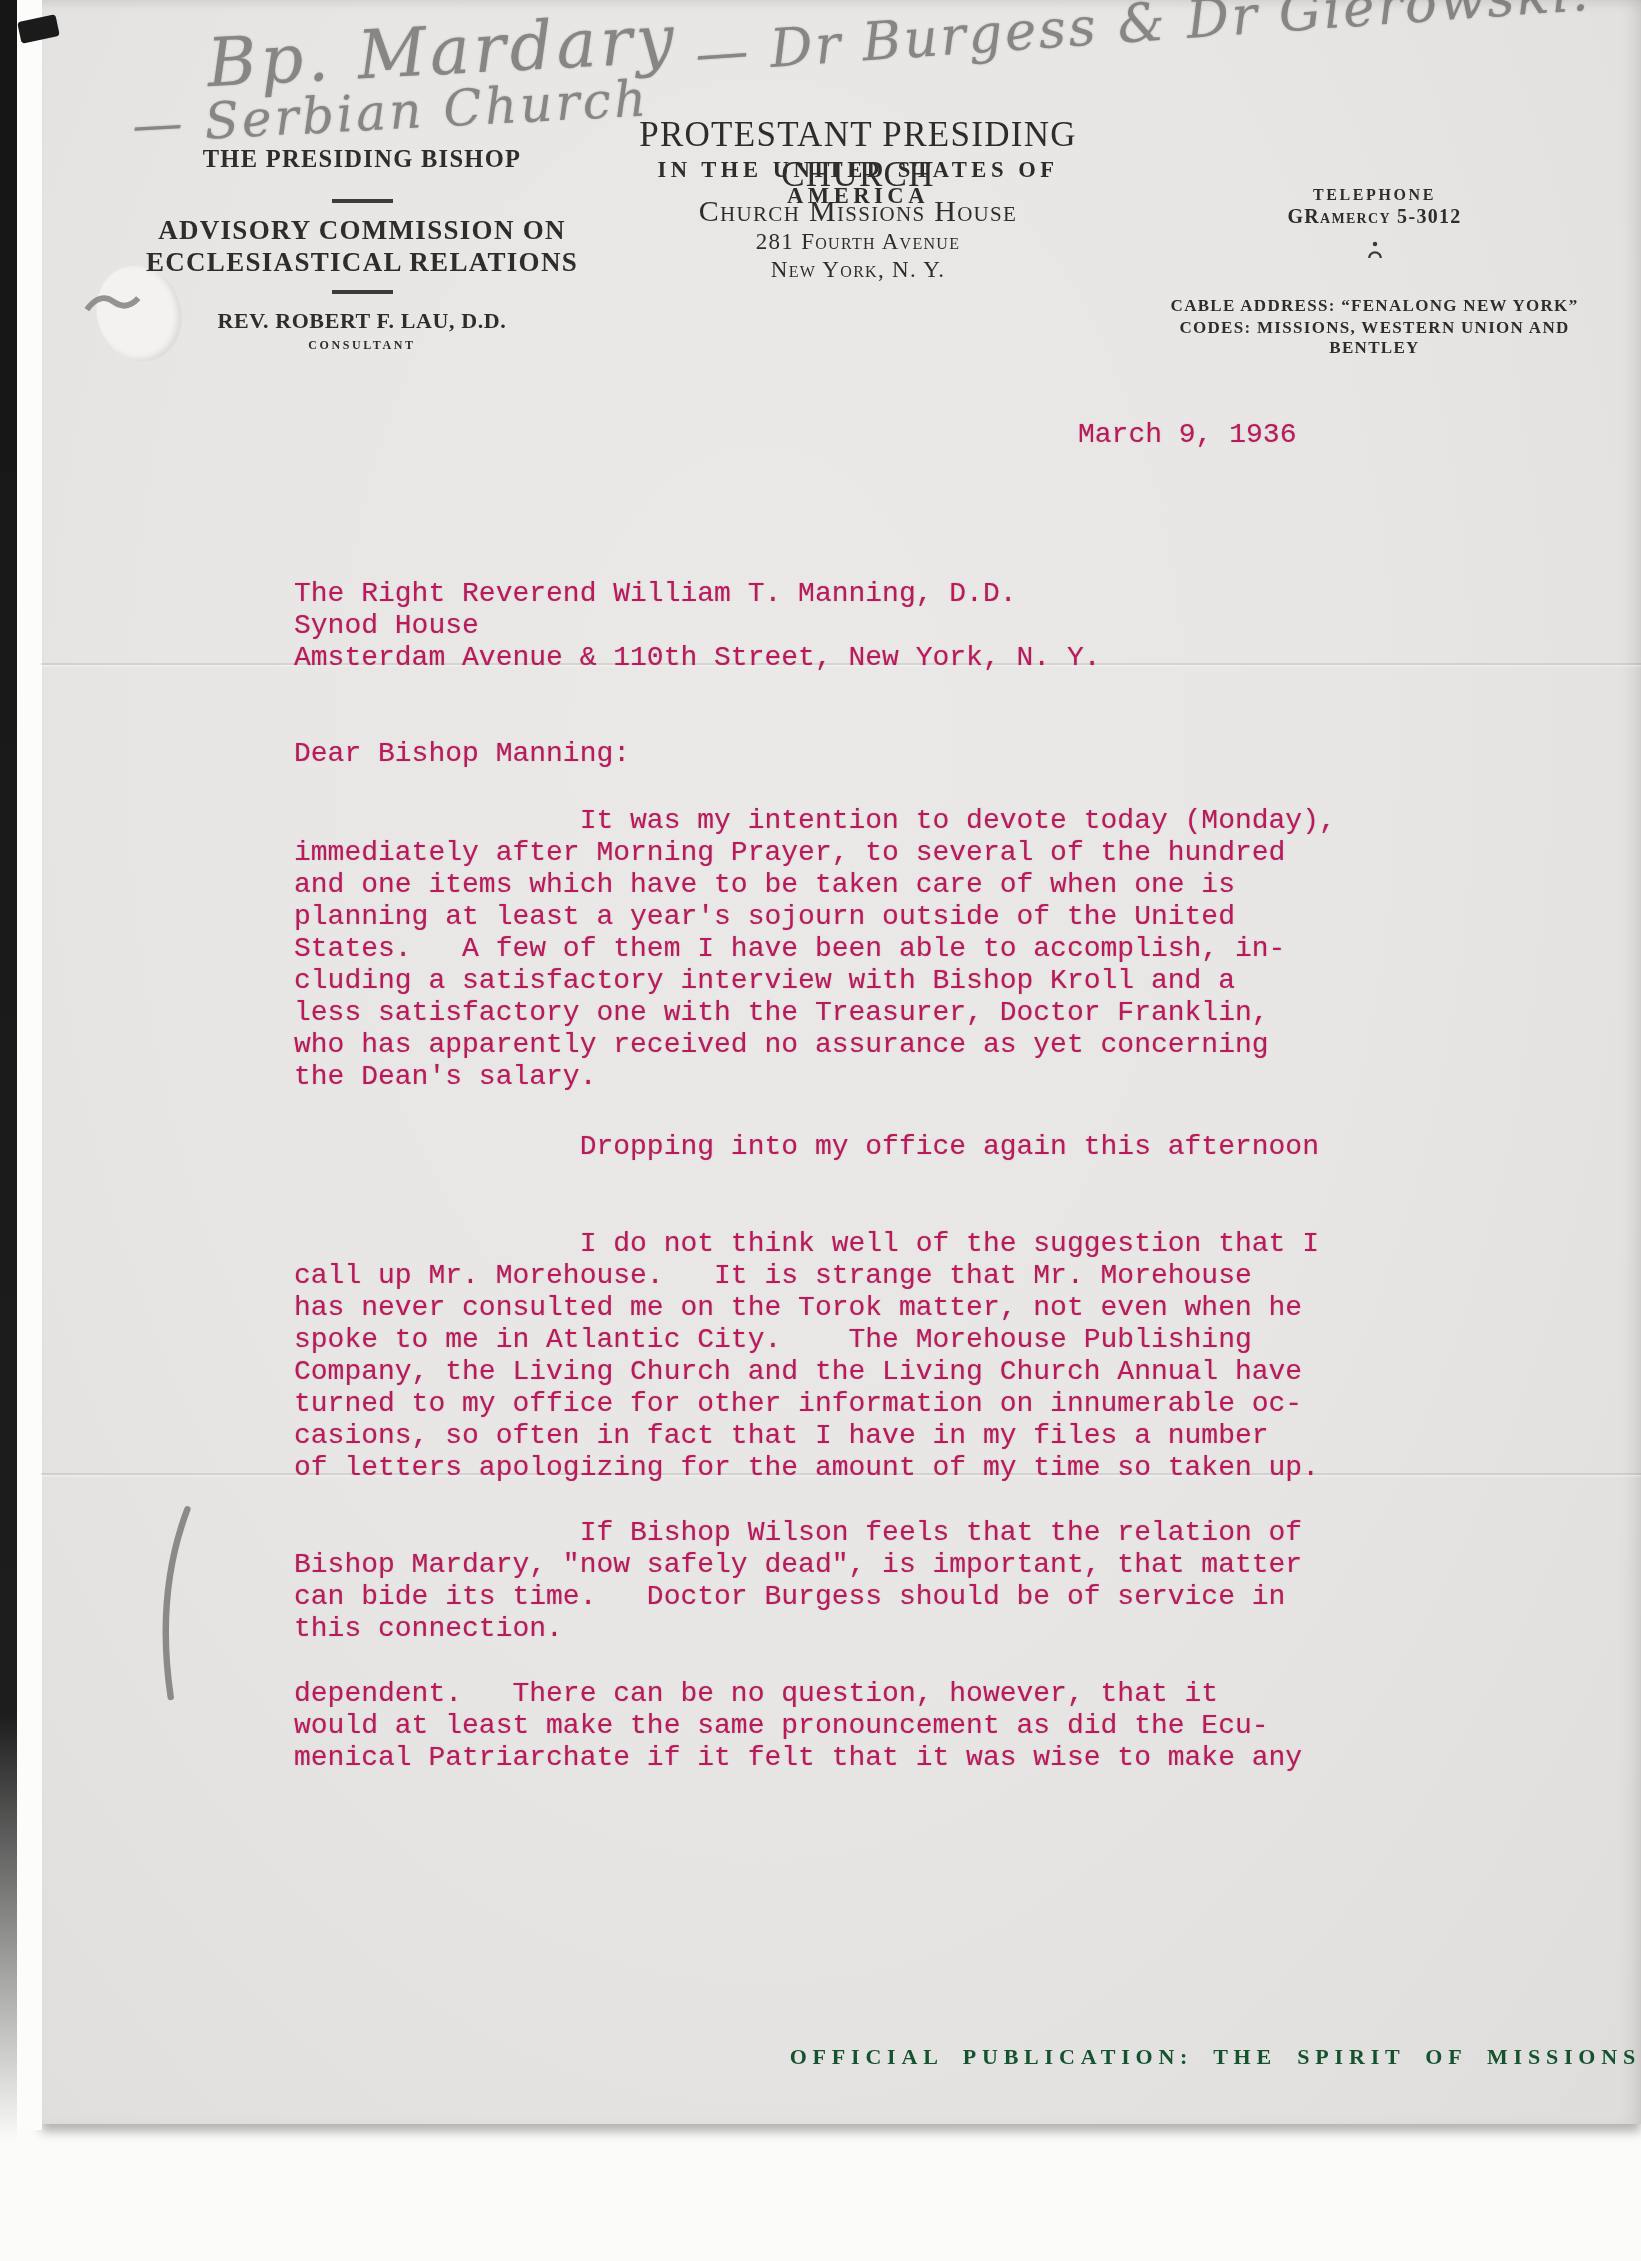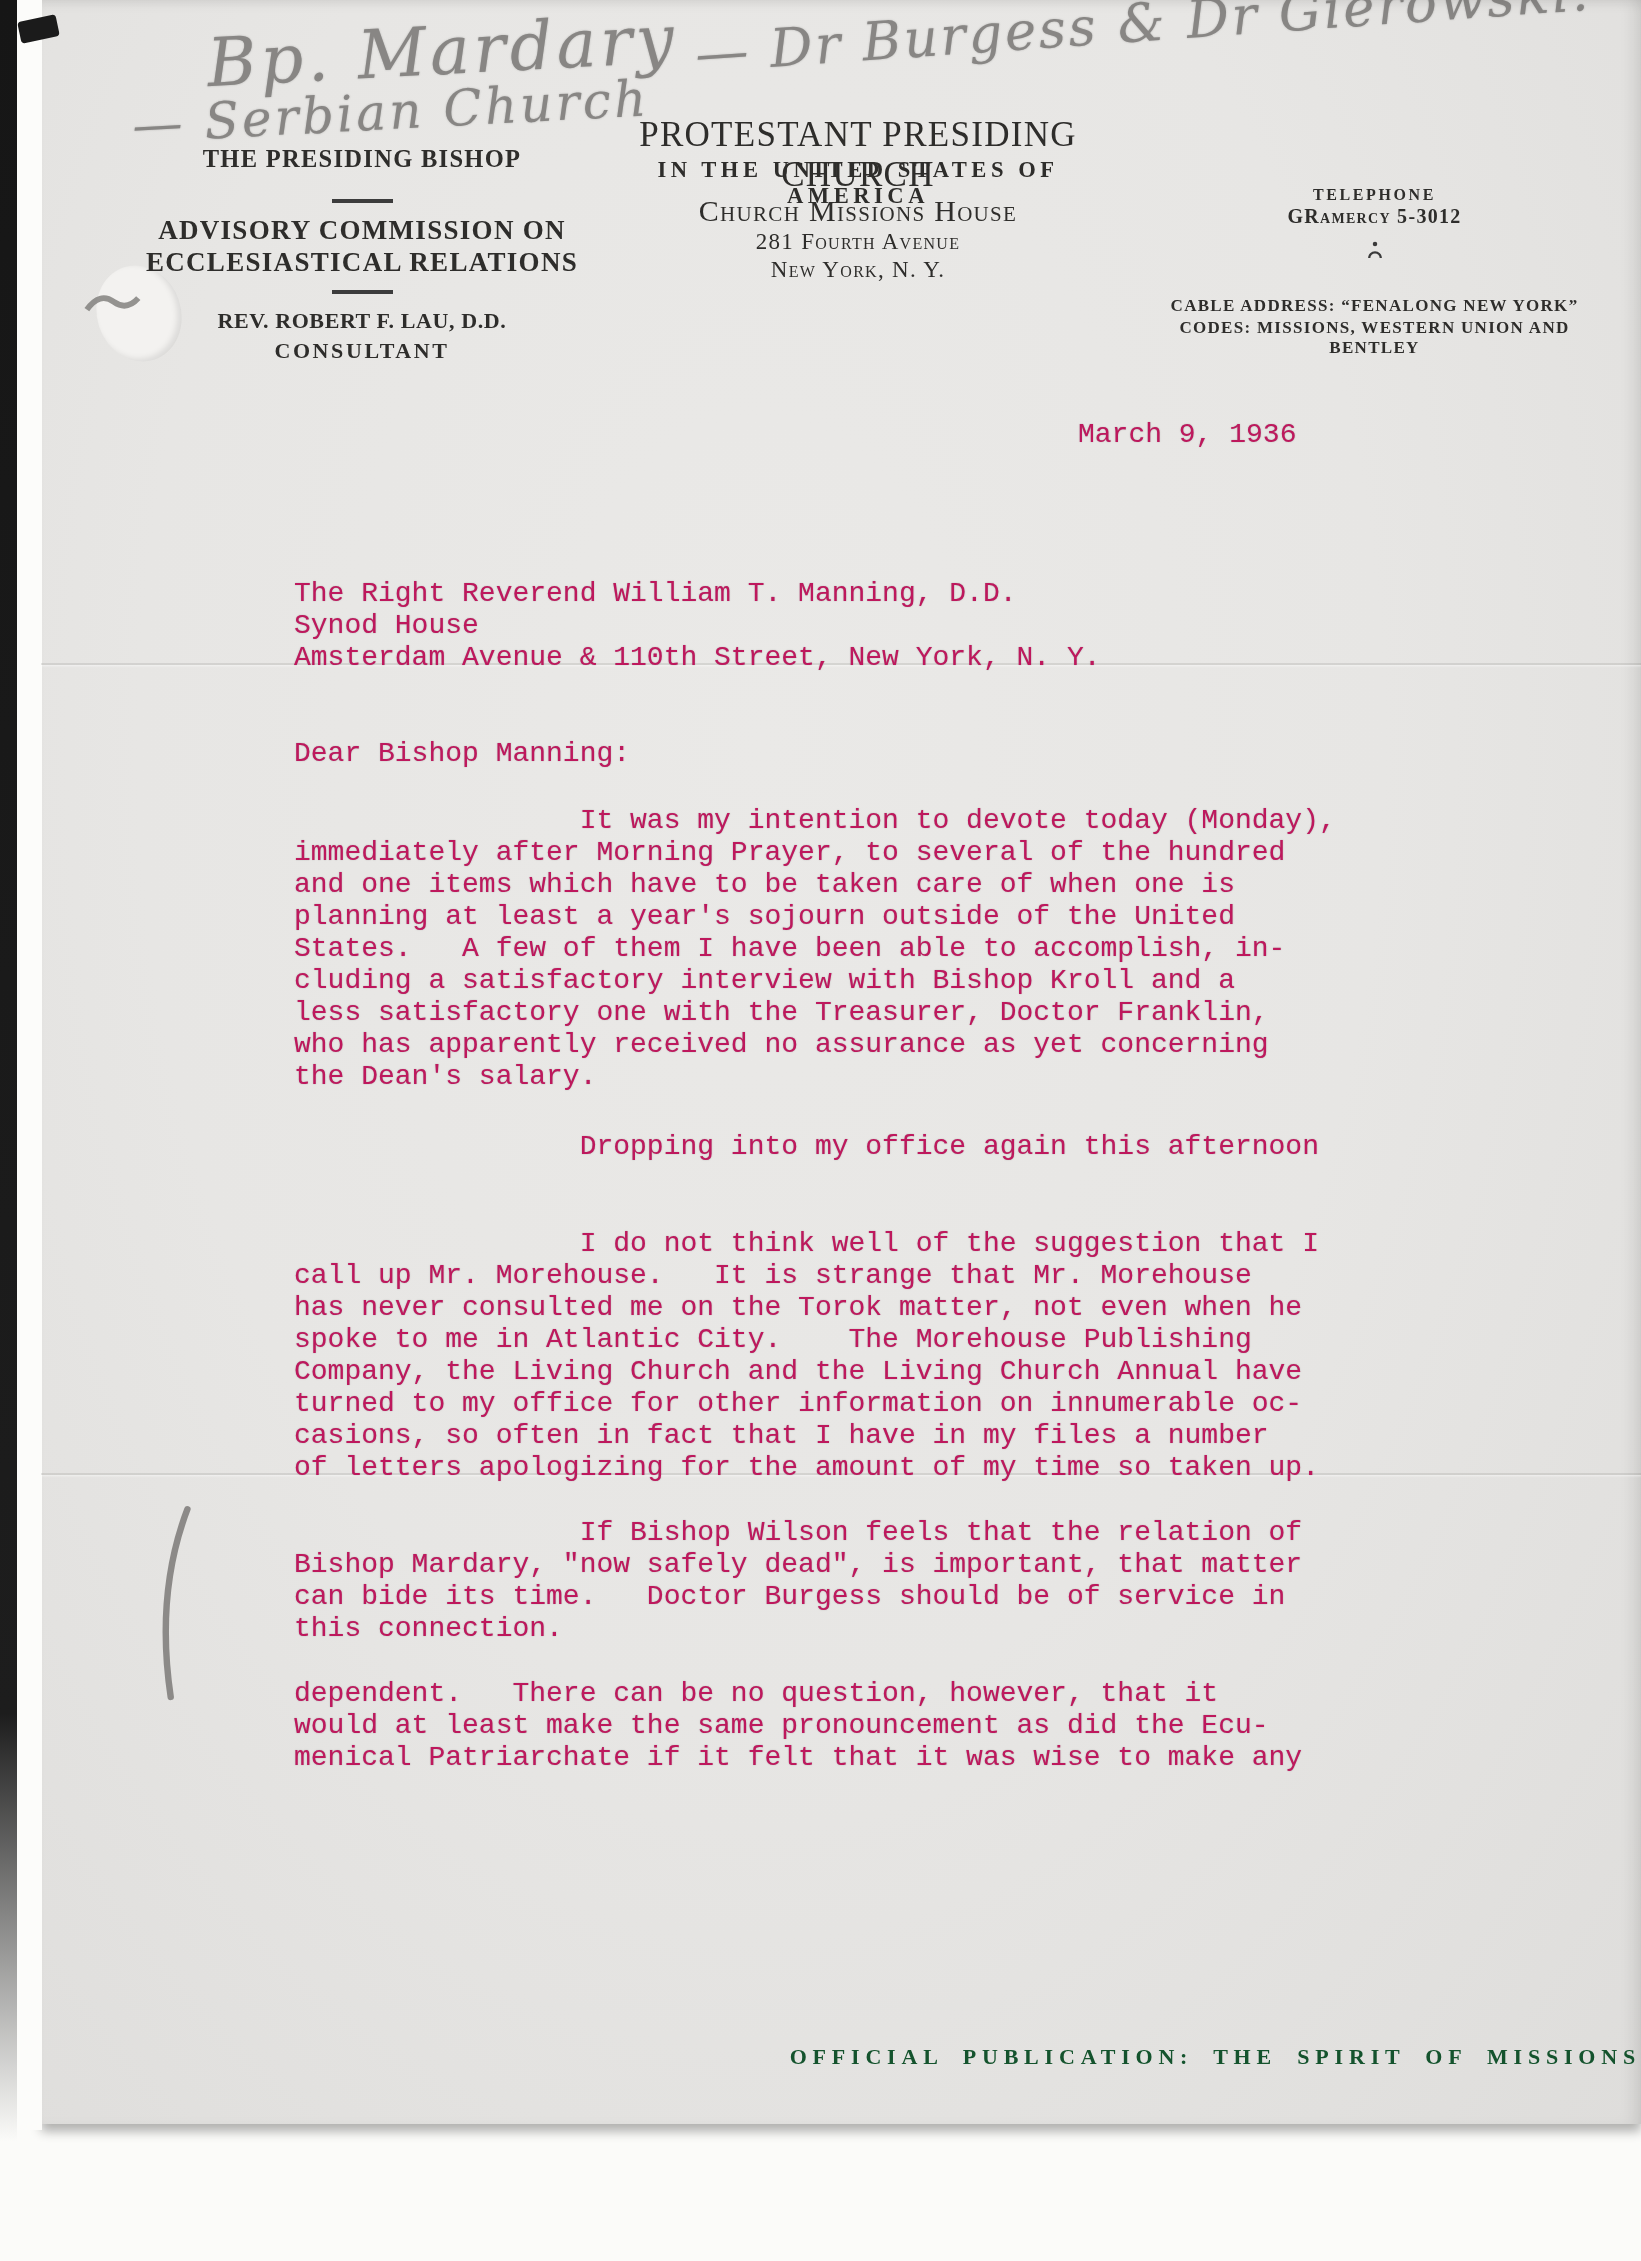--- a/index.html
+++ b/index.html
@@ -31,21 +31,21 @@
   .pencil-margin{position:absolute;left:154px;top:1505px;}
   .pencil-tilde{position:absolute;left:83px;top:271px;}
   
   .lh{position:absolute;text-align:center;color:#2e2d2b;}
   .col-left{left:136px;width:452px;}
   .col-center{left:632px;width:452px;}
   .col-right{left:1168px;width:413px;}
   .lh-sm{font-size:24.5px;letter-spacing:1.3px;font-weight:bold;}
   .lh-adv{font-size:27px;letter-spacing:1.3px;font-weight:bold;}
   .lh-name{font-size:22px;letter-spacing:0.6px;font-weight:bold;}
-  .lh-consult{font-size:22px;letter-spacing:2.6px;font-weight:bold;}
+  .lh-consult{font-size:12px;letter-spacing:2.6px;font-weight:bold;}
   .lh-main{font-size:35px;letter-spacing:1.3px;}
   .lh-sub{font-size:22.6px;letter-spacing:4.5px;font-weight:bold;}
   .lh-sc{font-variant:small-caps;}
   .lh-house{font-size:30px;letter-spacing:1.3px;}
   .lh-addr{font-size:23px;letter-spacing:1.3px;}
   .lh-tel{font-size:16px;letter-spacing:2.6px;font-weight:bold;}
   .lh-gram{font-size:20px;letter-spacing:1.3px;font-weight:bold;}
   .lh-cable{font-size:17px;letter-spacing:1.3px;font-weight:bold;}
   .divider{width:61px;height:3.9px;background:#3c3c3c;margin:0 auto;}
   

